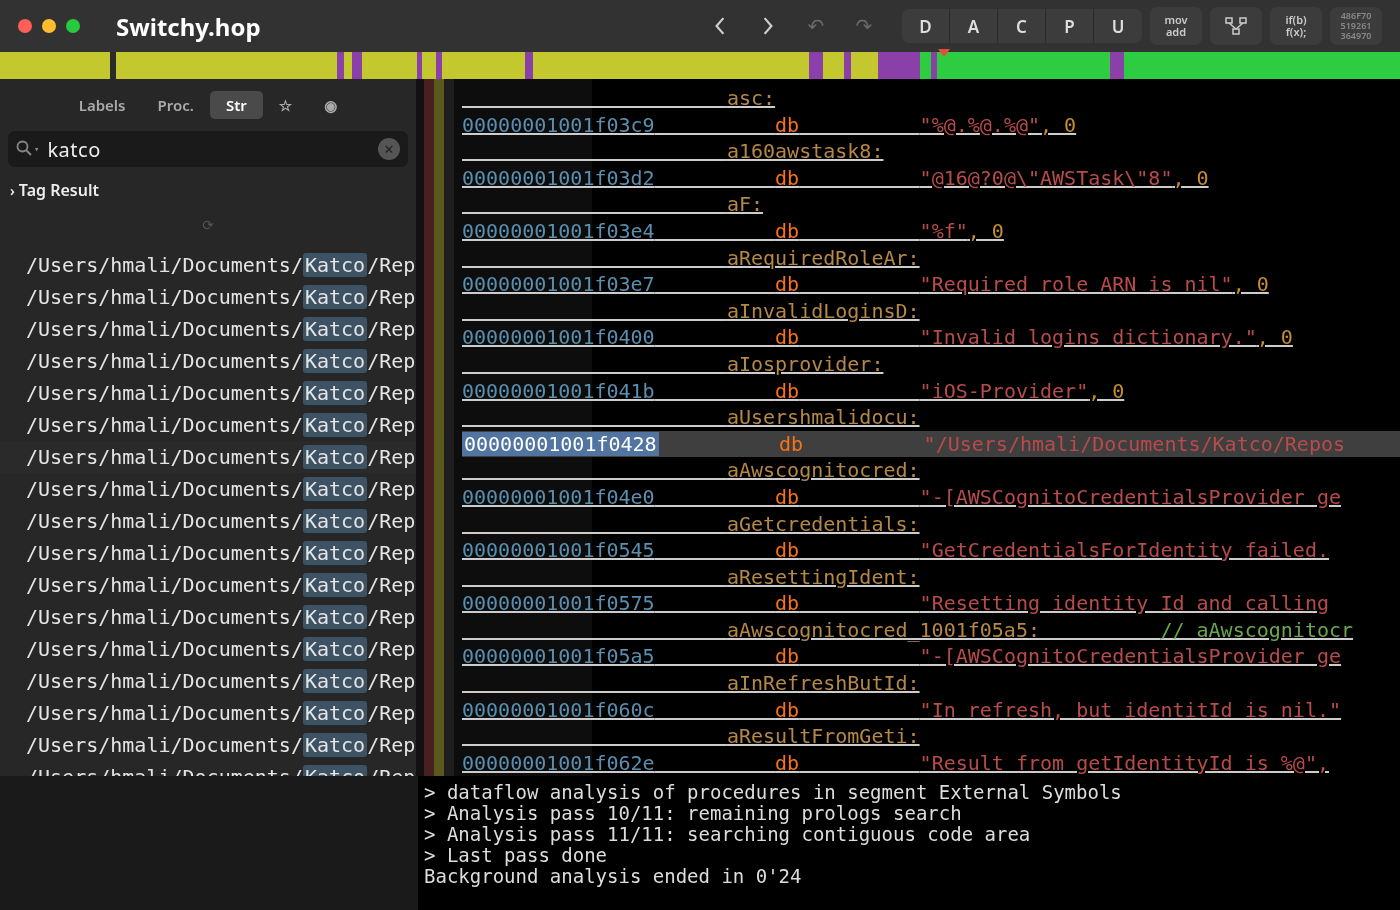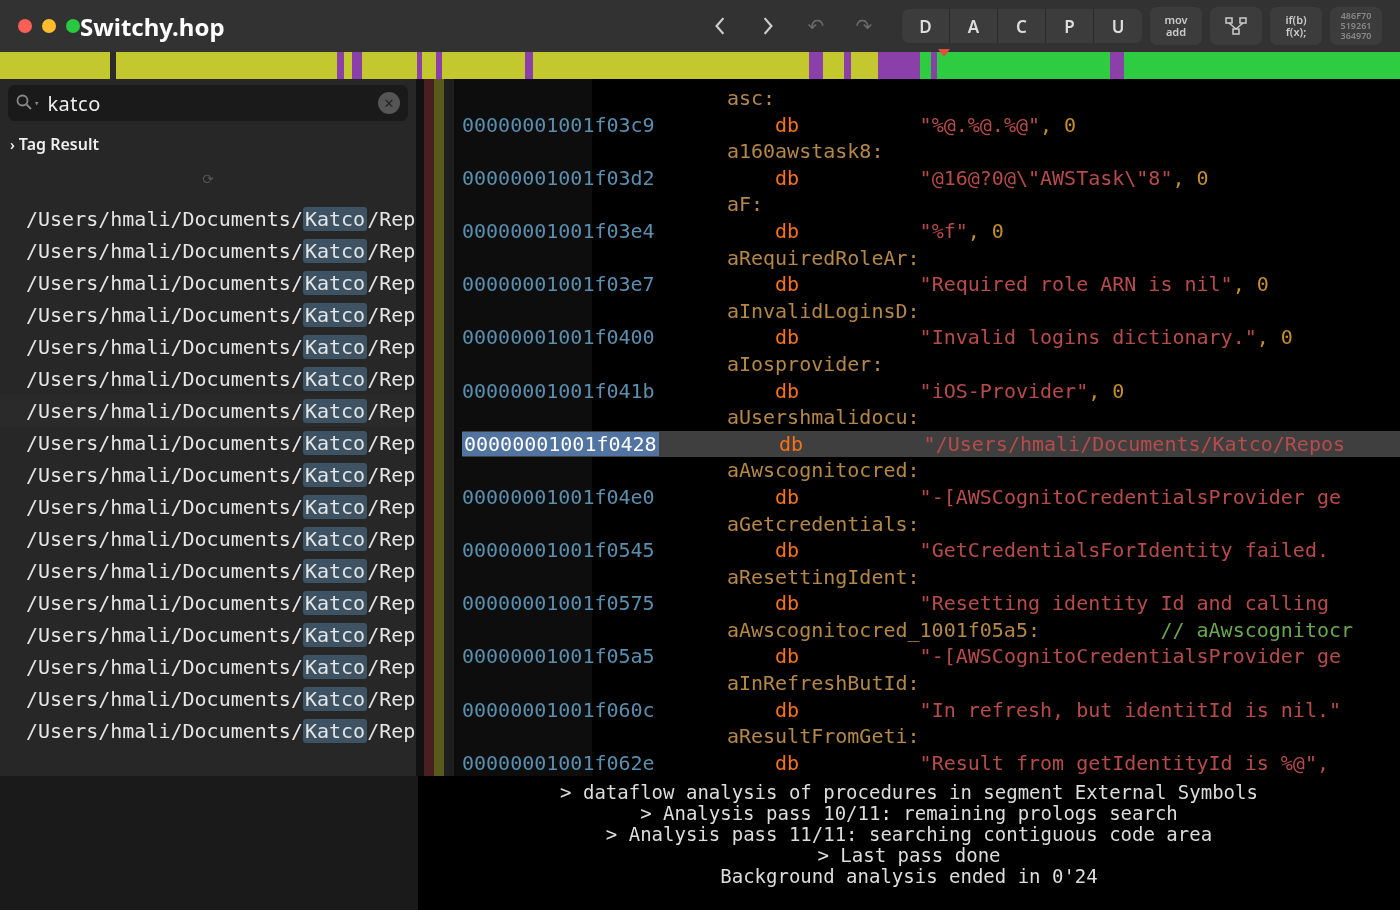--- a/index.html
+++ b/index.html
@@ -16,21 +16,21 @@
   background:#323232;
   display:flex;
   align-items:center;
   padding:0 18px;
 }
 .traffic { display:flex; gap:10px; }
 .dot { width:14px; height:14px; border-radius:50%; }
 .dot.red { background:#ff5f56; }
 .dot.yellow { background:#ffbd2e; }
 .dot.green { background:#27c93f; }
-.title { font:700 24px -apple-system,system-ui,sans-serif; color:#fff; }
+.title { margin-left:36px; font:700 24px -apple-system,system-ui,sans-serif; color:#fff; }
 .tb-right { margin-left:auto; display:flex; align-items:center; gap:8px; }
 .nav-btn,.hist-btn { width:40px; height:34px; display:flex; align-items:center; justify-content:center; color:#ccc; background:transparent; border:none; border-radius:6px; font-size:20px; }
 .nav-btn svg { width:14px; height:18px; }
 .hist-btn { color:#6a6a6a; }
 .seggrp { display:flex; background:#3c3c3c; border-radius:7px; overflow:hidden; margin-left:10px; }
 .seg { width:48px; height:34px; display:flex; align-items:center; justify-content:center; color:#ddd; font:600 17px -apple-system,system-ui,sans-serif; border-right:1px solid #2a2a2a; }
 .seg:last-child { border-right:none; }
 .tb-icon { width:52px; height:38px; background:#3c3c3c; border-radius:7px; display:flex; flex-direction:column; align-items:center; justify-content:center; color:#ccc; font:600 11px -apple-system,system-ui,sans-serif; line-height:1.1; }
 .tb-icon.stats { font-size:9px; color:#888; }
 .minimap {
@@ -61,39 +61,38 @@
 .result-line.sel::before{ content:''; position:absolute; }
 .result-line.sel { background:#3a3a3a26; }
 
 .gutter { width:8px; background:#111; }
 .disasm { flex:1; background:#000; position:relative; overflow:hidden; }
 .margin { position:absolute; left:0; top:0; bottom:0; width:30px; display:flex; }
 .margin .m1 { width:10px; background:#4a1f1f; }
 .margin .m2 { width:10px; background:#5a5a1d; }
 .margin .m3 { width:10px; background:#1e1e1e; }
 .band { position:absolute; left:30px; top:0; bottom:0; width:138px; background:#0d0d0d; }
-.code { position:absolute; left:30px; right:0; top:0; padding:6px 0 0 8px; font-size:20px; line-height:26.6px; white-space:pre; }
+.code { position:absolute; left:30px; right:0; top:0; padding:6px 0 0 8px; font-size:20px; line-height:26.6px; white-space:pre;text-decoration:underline; }
 .addr { color:#5a8fb0; }
 .mnem { color:#f97316; }
 .label { color:#b58848; }
 .str { color:#b84b4b; }
 .num { color:#c48f2f; }
 .cmt { color:#6aa84f; }
 .row-sel { background:#3f3f3f; display:inline-block; width:100%; }
 .row-sel .addr-sel { background:#5274a0; color:#fff; padding:0 2px; }
 
 .console {
   position:absolute; left:418px; right:0; bottom:0;
   height:134px;
   background:#000; color:#ddd;
   padding:6px 6px 4px 6px;
   font-size:19px; line-height:1.1;
   white-space:pre;
   overflow:hidden;
-  text-align:center;
 }
 </style>
 </head>
 <body>
 
 <div class="titlebar">
   <div class="traffic">
     <div class="dot red"></div>
     <div class="dot yellow"></div>
     <div class="dot green"></div>
@@ -165,20 +164,27 @@
     <div class="mm-seg mm-green" style="width: 0.8%;"></div>
     <div class="mm-seg mm-purple" style="width: 0.5%;"></div>
     <div class="mm-seg mm-green" style="width: 12.5%;"></div>
     <div class="mm-seg mm-purple" style="width: 1%;"></div>
     <div class="mm-seg mm-green" style="width: 20%;"></div>
     <div class="mm-cursor" style="left: 67%;"></div>
   </div>
 
 <div class="main">
   <div class="sidebar">
+    <div class="filterbar">
+      <div class="ftab">Labels</div>
+      <div class="ftab">Proc.</div>
+      <div class="ftab active">Str</div>
+      <div class="ftab">☆</div>
+      <div class="ftab">◉</div>
+    </div>
     <div class="searchrow">
       <span style="color:#888">
         <svg width="16" height="16" viewBox="0 0 16 16" fill="none" stroke="currentColor" stroke-width="1.8">
             <circle cx="6.5" cy="6.5" r="5"></circle>
             <path d="M10.5 10.5 L15 15"></path>
           </svg>
       </span>
       <span style="color:#888;font-size:9px;margin-left:2px">▾</span>
       <input value="katco" style="">
       <button class="clear-btn">✕</button>

